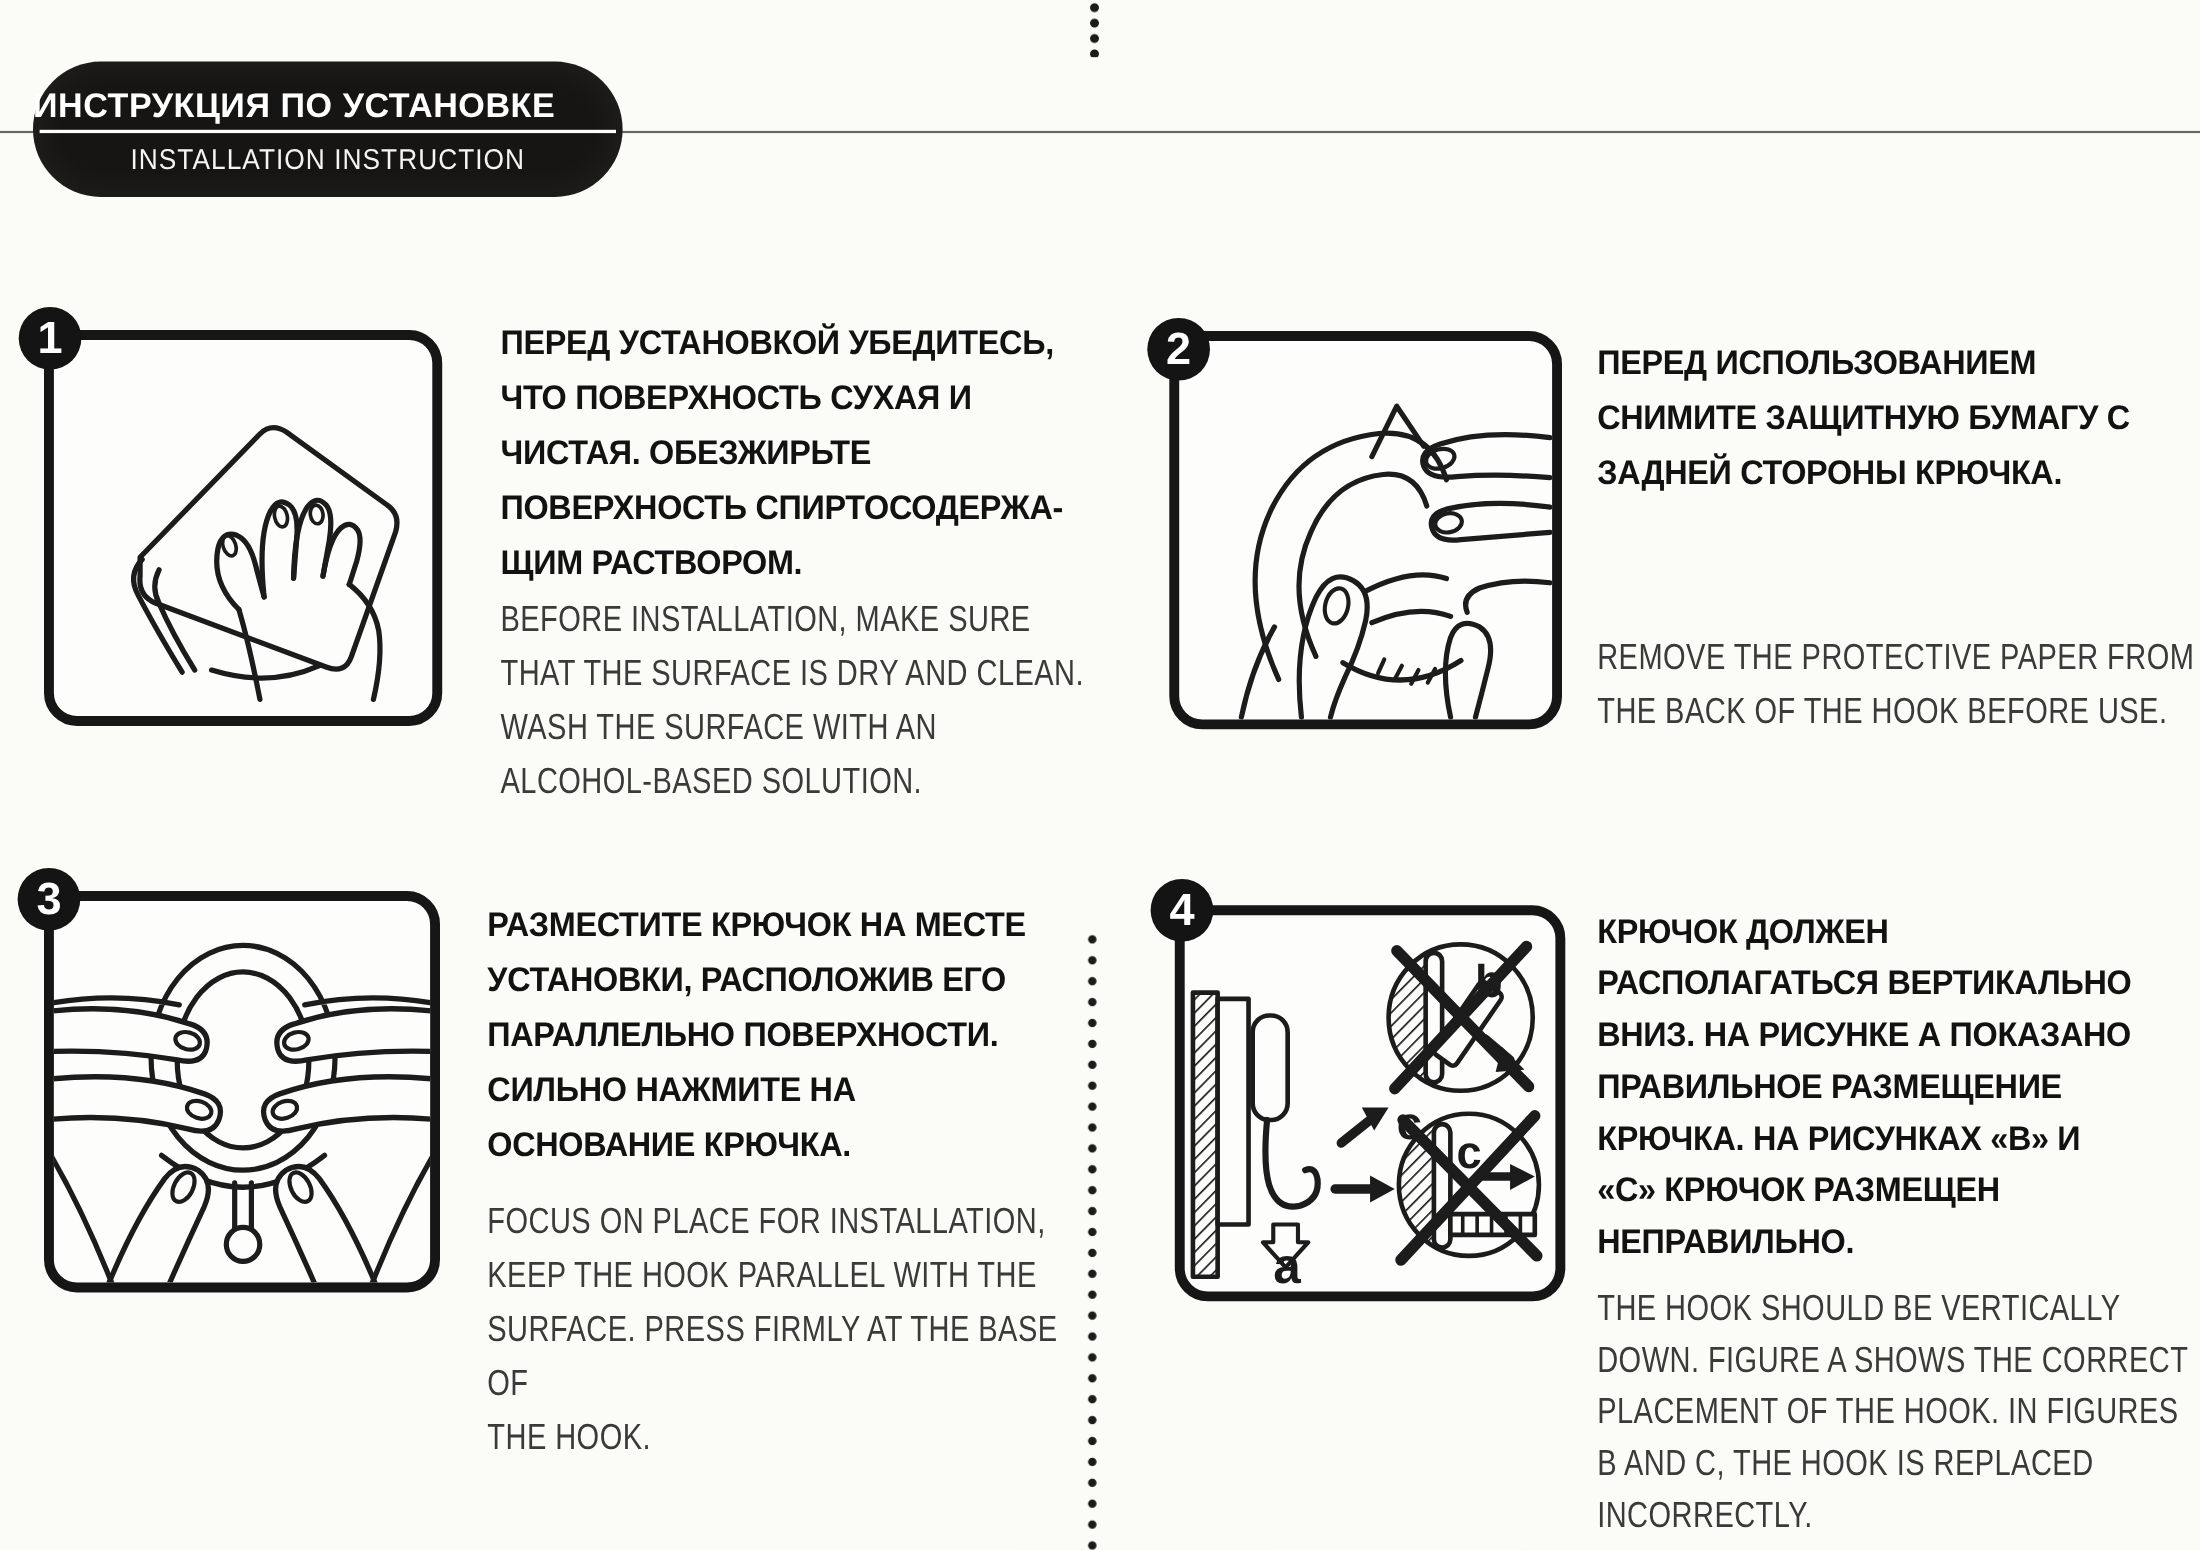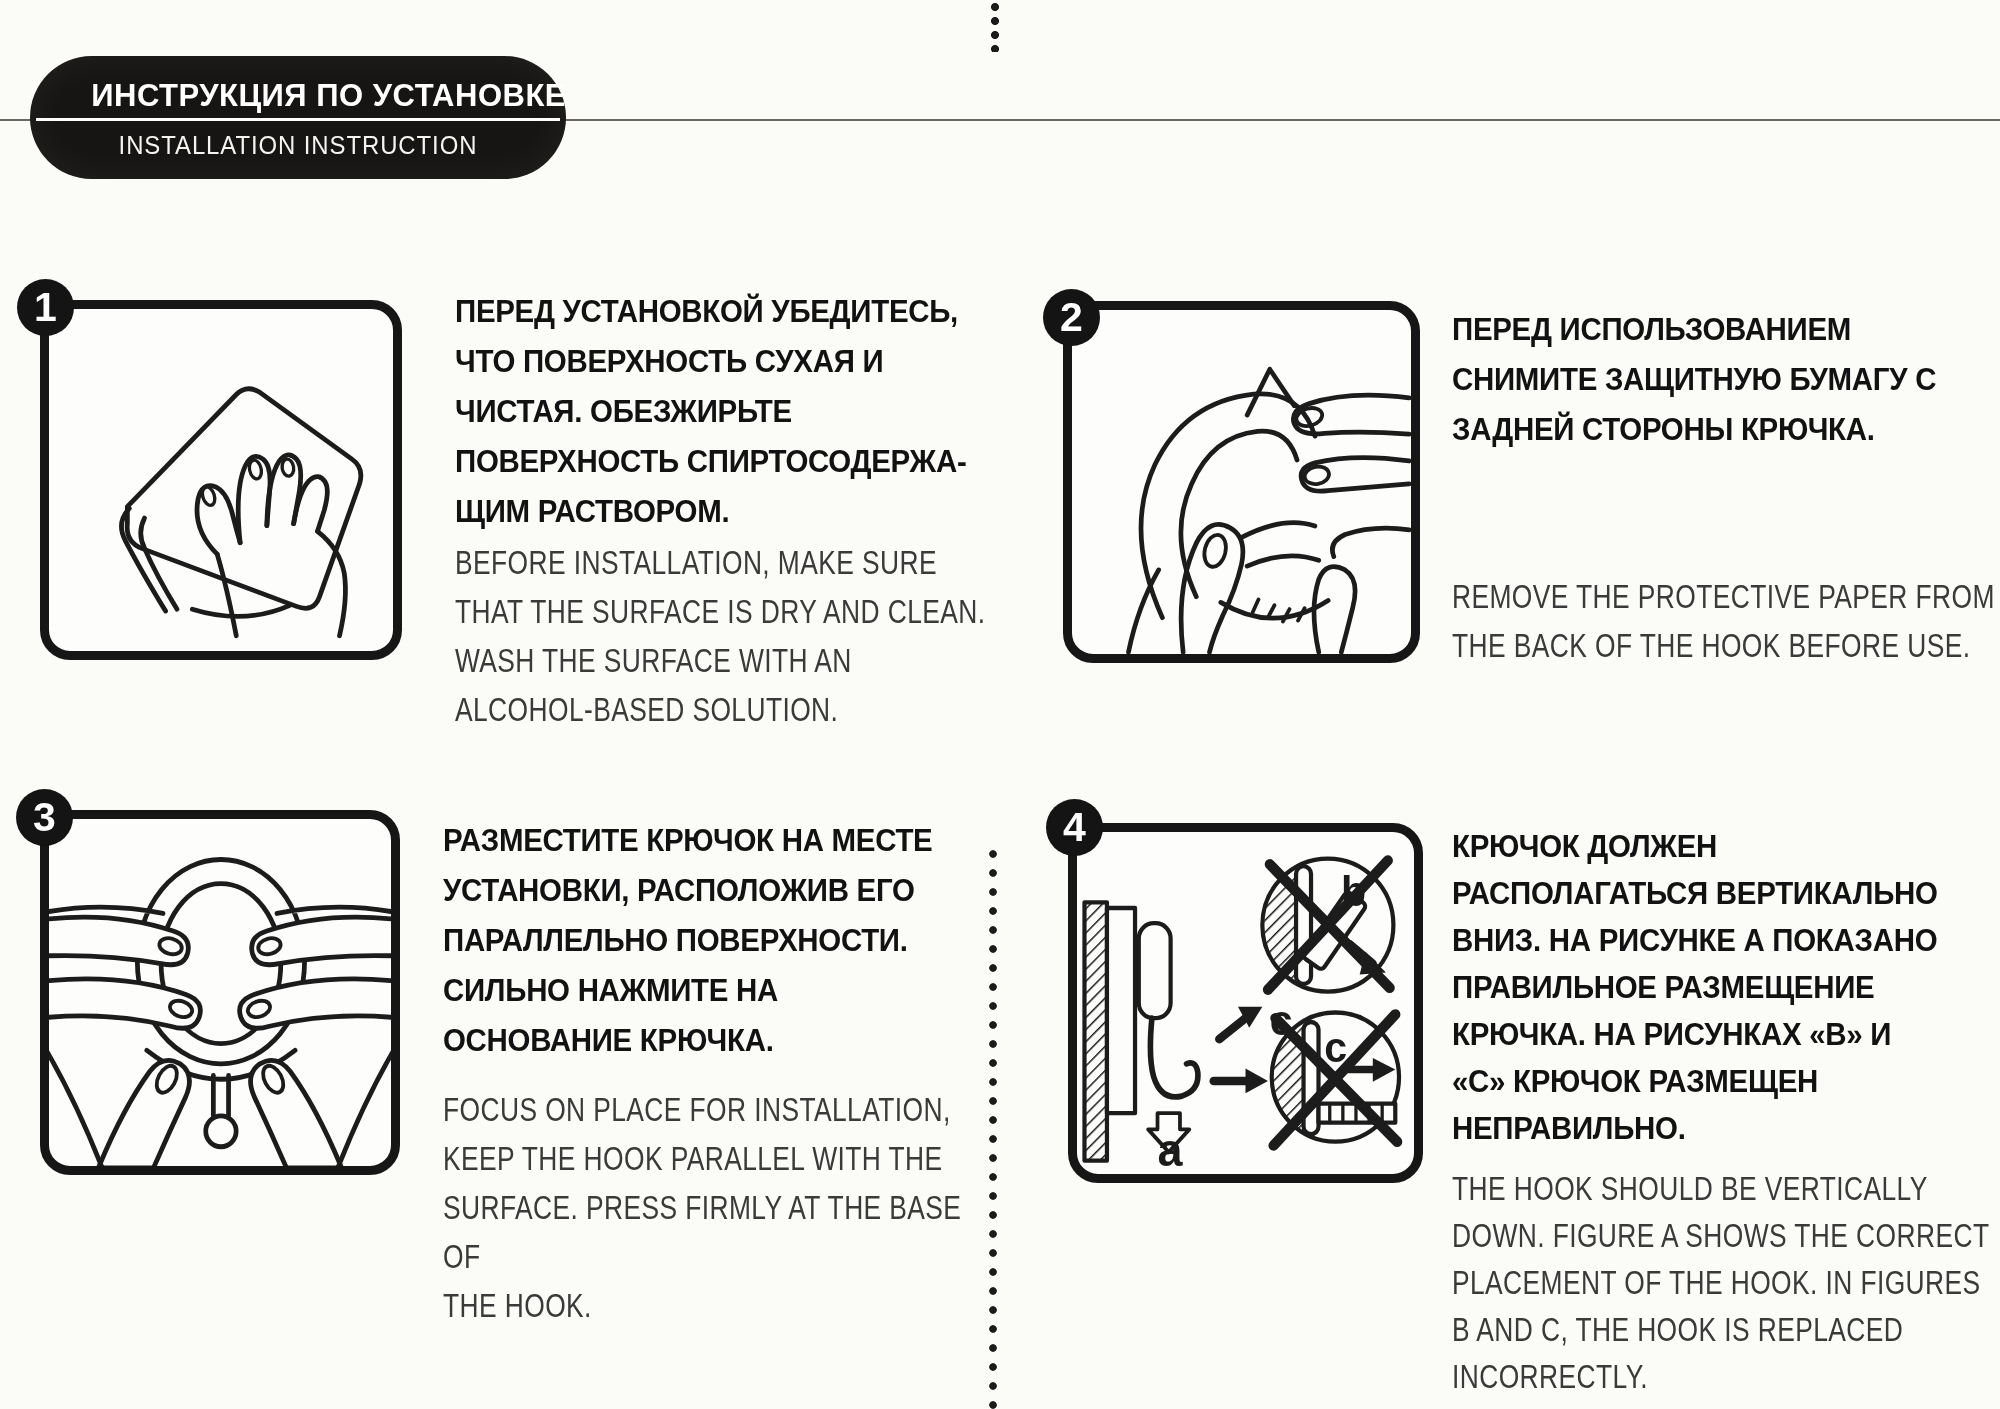--- a/index.html
+++ b/index.html
@@ -5,21 +5,21 @@
   html,body{margin:0;padding:0;background:#e8e8e4;}
   #canvas{
     position:relative;width:2000px;height:1409px;overflow:hidden;
     background:#fbfbf8;font-family:"Liberation Sans",sans-serif;color:#161616;
   }
   
   .rule{position:absolute;left:0;top:119px;width:2000px;height:2px;background:#4d4d47;opacity:.85;z-index:1;}
   
   .pill{position:absolute;left:30px;top:56px;width:536px;height:123px;background:#171513;
         border-radius:62px;z-index:2;box-shadow:inset 0 0 40px rgba(255,255,255,.06);}
-  .pill-ru{position:absolute;top:22px;left:0;width:100%;text-align:right;color:#fff;
+  .pill-ru{position:absolute;top:22px;left:0;width:100%;text-align:left;color:#fff;
            font-weight:700;font-size:31px;letter-spacing:.5px;white-space:nowrap;}
   .pill-line{position:absolute;top:62px;left:6px;width:524px;height:3px;background:#fdfdfb;}
   .pill-en{position:absolute;top:74px;left:0;width:100%;text-align:center;color:#f4f4f1;
            font-weight:400;font-size:26px;letter-spacing:1px;transform:scaleX(.92);transform-origin:center top;white-space:nowrap;}
   
   .dots{position:absolute;width:10px;background-repeat:repeat-y;background-position:center 0;z-index:1;}
   .dots-top{left:990px;top:0;height:52px;
     background-image:radial-gradient(circle at 5px 7px,#1b1b1b 3.6px,rgba(0,0,0,0) 4.4px);background-size:10px 14px;}
   .dots-mid{left:988px;top:845px;height:564px;
     background-image:radial-gradient(circle at 5px 9px,#1b1b1b 3.4px,rgba(0,0,0,0) 4.2px);background-size:10px 19px;}

